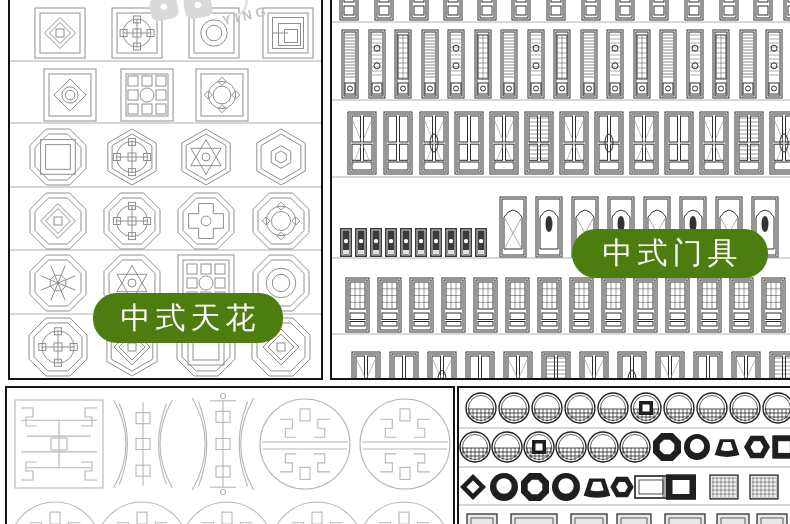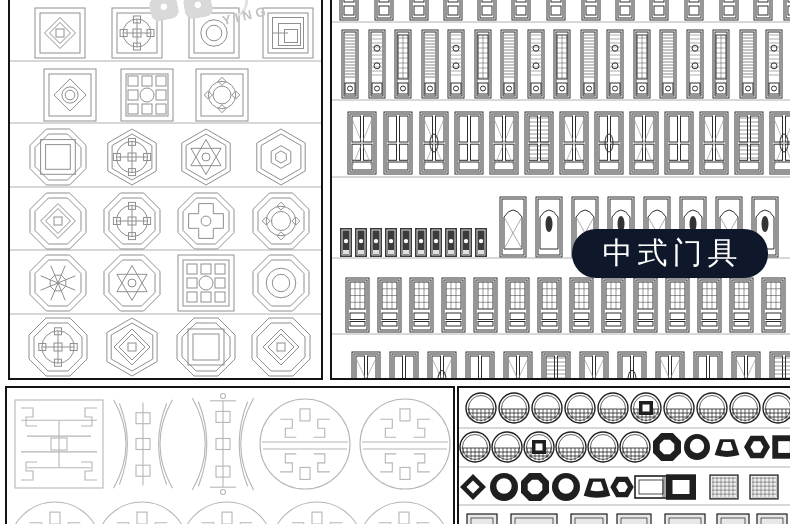--- a/index.html
+++ b/index.html
@@ -3,21 +3,21 @@
 <meta charset="utf-8">
 <style>
   html,body{margin:0;padding:0;background:#fff;}
   #screen{position:relative;width:790px;height:524px;background:#ffffff;overflow:hidden;
           font-family:"Liberation Sans", sans-serif;}
   .panel{position:absolute;background:#ffffff;overflow:hidden;box-sizing:border-box;}
   #panel-ceiling{left:8px;top:0;width:315px;height:380px;border:2px solid #141414;border-top:none;}
   #panel-doors{left:330px;top:0;width:460px;height:380px;border-left:2px solid #141414;border-bottom:2px solid #141414;}
   #panel-motifs{left:5px;top:386px;width:450px;height:138px;border:2px solid #141414;border-bottom:none;}
   #panel-windows{left:457px;top:386px;width:333px;height:138px;border:2px solid #141414;border-bottom:none;border-right:none;}
-  .badge{position:absolute;background:#0f172a;border-radius:24px;display:flex;align-items:center;justify-content:center;z-index:5;}
+  .badge{position:absolute;background:#4d7c0f;border-radius:24px;display:flex;align-items:center;justify-content:center;z-index:5;}
   #badge-ceiling{left:93px;top:293px;width:190px;height:50px;}
   #badge-doors{left:572px;top:229px;width:196px;height:49px;}
   .badge span{color:#ffffff;font-size:30px;letter-spacing:5px;white-space:nowrap;text-indent:5px;}
   .watermark{position:absolute;left:150px;top:-6px;width:160px;height:40px;z-index:4;pointer-events:none;}
   .wm-blob{position:absolute;width:28px;height:24px;background:#d9d9d9;border-radius:8px;
            background-image:radial-gradient(circle at 50% 45%, #ffffff 3px, rgba(0,0,0,0) 3.5px);}
   .wm-blob.b1{left:0;top:2px;transform:rotate(-12deg);}
   .wm-blob.b2{left:34px;top:0px;transform:rotate(-10deg);}
   .wm-arc{position:absolute;left:66px;top:-8px;width:26px;height:26px;border:3px solid #e2e2e2;border-radius:50%;border-bottom-color:transparent;border-left-color:transparent;transform:rotate(20deg);}
   .wm-text{position:absolute;left:72px;top:14px;color:#c2c2c2;font-size:13px;font-weight:bold;letter-spacing:4px;transform:rotate(-13deg);}
@@ -1374,20 +1374,23 @@
         <rect x="210" y="130" width="32" height="10" fill="none" stroke="#1f1f1f" stroke-width="0.7"></rect>
         <rect x="258" y="126" width="32" height="18" fill="#e8e8e8" stroke="#1f1f1f" stroke-width="1.2"></rect>
         <rect x="262" y="130" width="24" height="10" fill="none" stroke="#1f1f1f" stroke-width="0.7"></rect>
         <rect x="298" y="126" width="30" height="18" fill="#e8e8e8" stroke="#1f1f1f" stroke-width="1.2"></rect>
         <rect x="302" y="130" width="22" height="10" fill="none" stroke="#1f1f1f" stroke-width="0.7"></rect>
         <line x1="0" y1="40" x2="331" y2="40" stroke="#9c9c9c" stroke-width="0.8"></line>
         <line x1="0" y1="79" x2="331" y2="79" stroke="#9c9c9c" stroke-width="0.8"></line>
         <line x1="0" y1="117" x2="331" y2="117" stroke="#9c9c9c" stroke-width="0.8"></line>
       </svg></div>
 
+  <div class="badge" id="badge-ceiling">
+    <span>中式天花</span>
+  </div>
   <div class="badge" id="badge-doors">
     <span>中式门具</span>
   </div>
 
   <div class="watermark">
     <span class="wm-blob b1"></span>
     <span class="wm-blob b2"></span>
     <span class="wm-arc"></span>
     <span class="wm-text">YING</span>
   </div>

